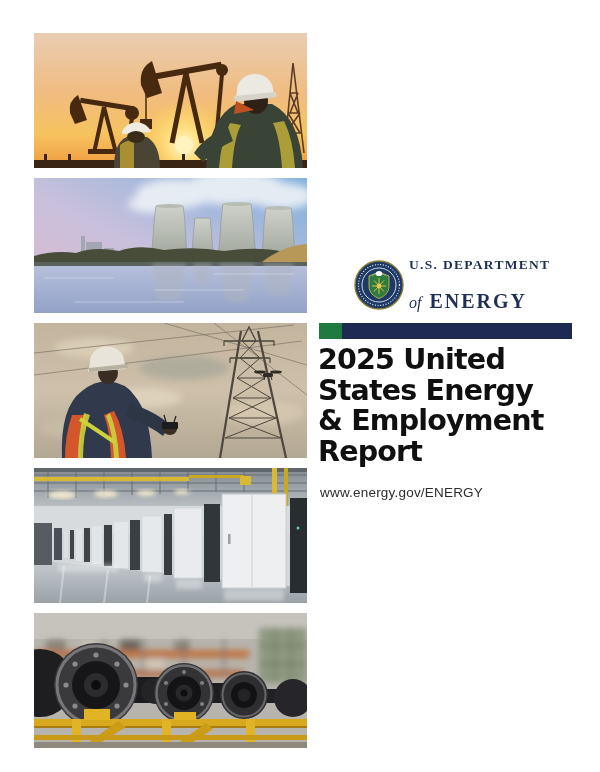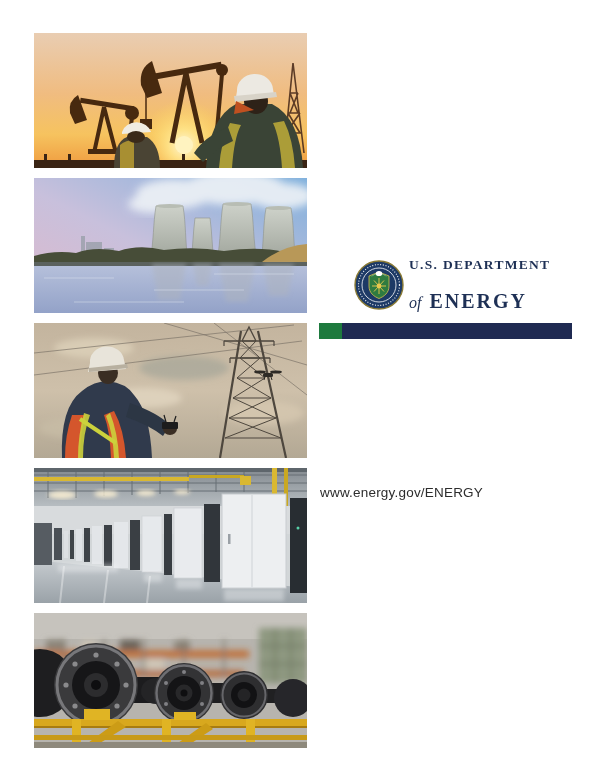--- a/index.html
+++ b/index.html
@@ -380,15 +380,19 @@
       <div class="logo-line1">U.S. DEPARTMENT</div>
       <div class="logo-line2"><i class="of">of</i> <span>ENERGY</span></div>
     </div>
   </div>
 
   <div class="accent-bar">
     <span class="accent-green"></span>
     <span class="accent-navy"></span>
   </div>
 
+  <h1 class="report-title">2025 United
+States Energy
+&amp; Employment
+Report</h1>
   <div class="report-url">www.energy.gov/ENERGY</div>
 
 </div>
 
 </body></html>

